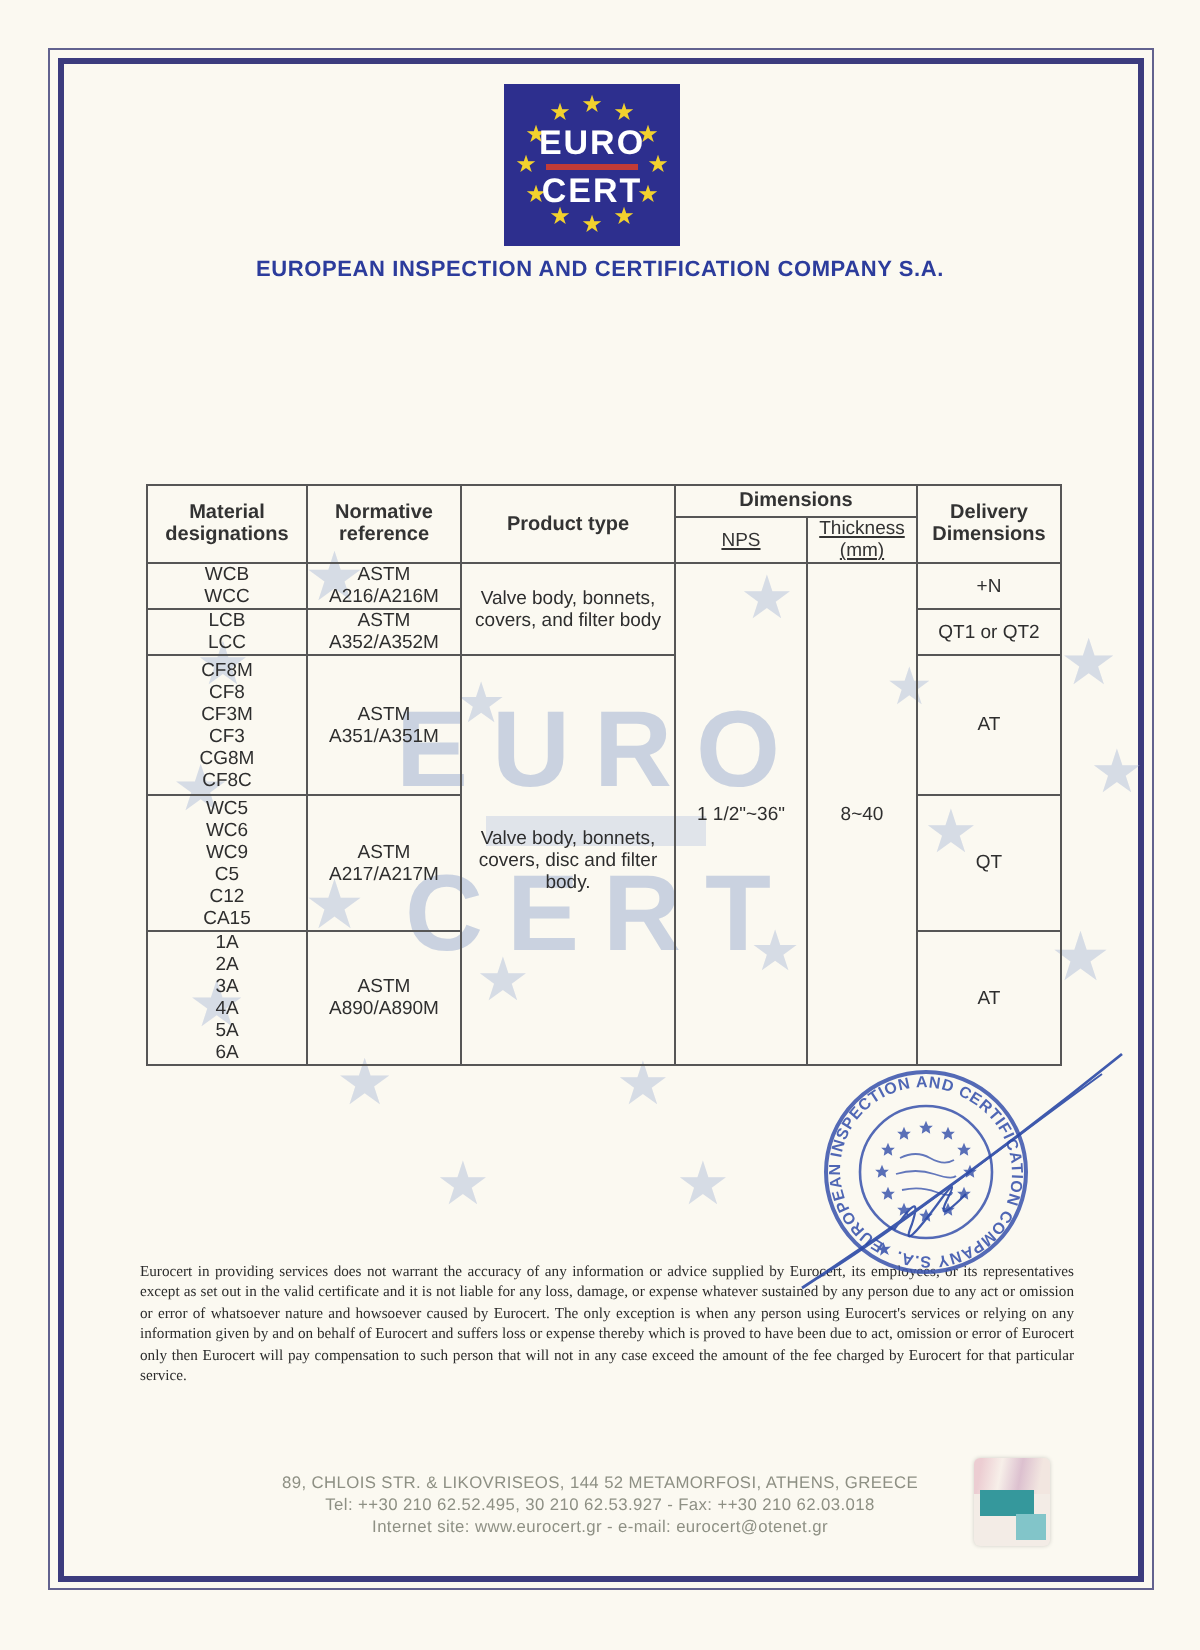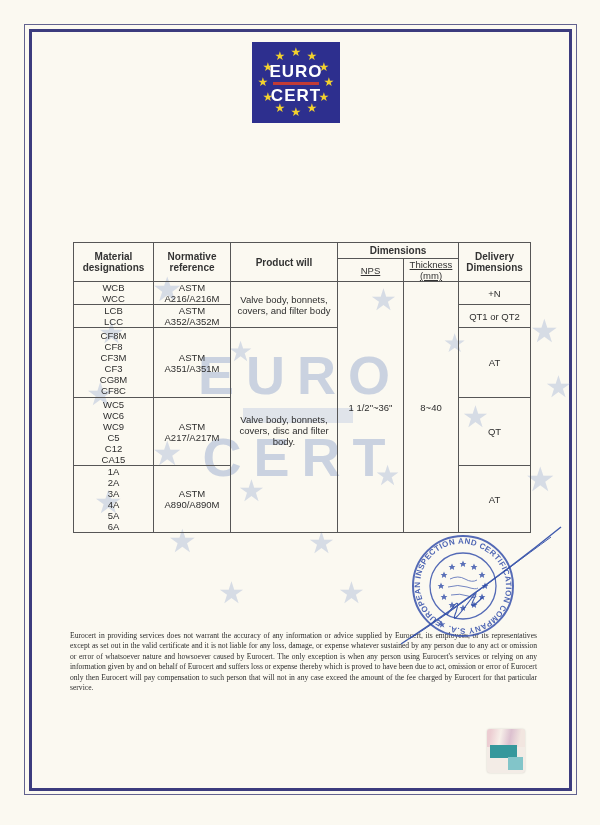--- a/index.html
+++ b/index.html
@@ -108,39 +108,40 @@
     <span class="lstar" style="left:21px;top:59px;">★</span>
     <span class="lstar" style="left:9px;top:48px;">★</span>
     <span class="lstar" style="left:4px;top:33px;">★</span>
     <span class="lstar" style="left:9px;top:18px;">★</span>
     <span class="lstar" style="left:21px;top:7px;">★</span>
     <span class="logo-euro">EURO</span>
     <div class="logo-divider"></div>
     <span class="logo-cert">CERT</span>
   </div>
 
+  <div class="company-name">EUROPEAN INSPECTION AND CERTIFICATION COMPANY S.A.</div>
 
 
 
   <table class="spec">
     <colgroup>
       <col style="width:80px">
         <col style="width:77px">
         <col style="width:107px">
       <col style="width:66px">
         <col style="width:55px">
         <col style="width:72px">
     </colgroup>
     <thead>
       <tr style="height:16px;">
         <th rowspan="2">Material
 designations</th>
         <th rowspan="2">Normative
 reference</th>
-        <th rowspan="2">Product will</th>
+        <th rowspan="2">Product type</th>
         <th colspan="2">Dimensions</th>
         <th rowspan="2">Delivery
 Dimensions</th>
       </tr>
       <tr style="height:20px;">
         <th class="thin">NPS</th>
         <th class="thin">Thickness
 (mm)</th>
       </tr>
     </thead>
@@ -232,20 +233,25 @@
     </g>
     <g stroke="#2b49a6" fill="none" opacity="0.9">
       <path d="M8,126 C40,105 95,68 168,9" stroke-width="1.4"></path>
       <path d="M16,121 C52,99 102,60 158,19" stroke-width="1"></path>
       <path d="M54,97 q15,-22 9,-3 q-7,17 15,-13 q9,-12 2,2 q-5,11 10,-4" stroke-width="1.1"></path>
     </g>
   </svg>
 
   <div class="disclaimer">Eurocert in providing services does not warrant the accuracy of any information or advice supplied by Eurocert, its employees, or its representatives except as set out in the valid certificate and it is not liable for any loss, damage, or expense whatever sustained by any person due to any act or omission or error of whatsoever nature and howsoever caused by Eurocert. The only exception is when any person using Eurocert's services or relying on any information given by and on behalf of Eurocert and suffers loss or expense thereby which is proved to have been due to act, omission or error of Eurocert only then Eurocert will pay compensation to such person that will not in any case exceed the amount of the fee charged by Eurocert for that particular service.</div>
 
+  <div class="footer">
+    <div>89, CHLOIS STR. &amp; LIKOVRISEOS, 144 52 METAMORFOSI, ATHENS, GREECE</div>
+    <div>Tel: ++30 210 62.52.495, 30 210 62.53.927 - Fax: ++30 210 62.03.018</div>
+    <div>Internet site: www.eurocert.gr - e-mail: eurocert@otenet.gr</div>
+  </div>
 
   <div class="sticker">
     <div class="s1"></div>
     <div class="s2"></div>
     <div class="s3"></div>
   </div>
 
 </div>
 
 </body></html>

